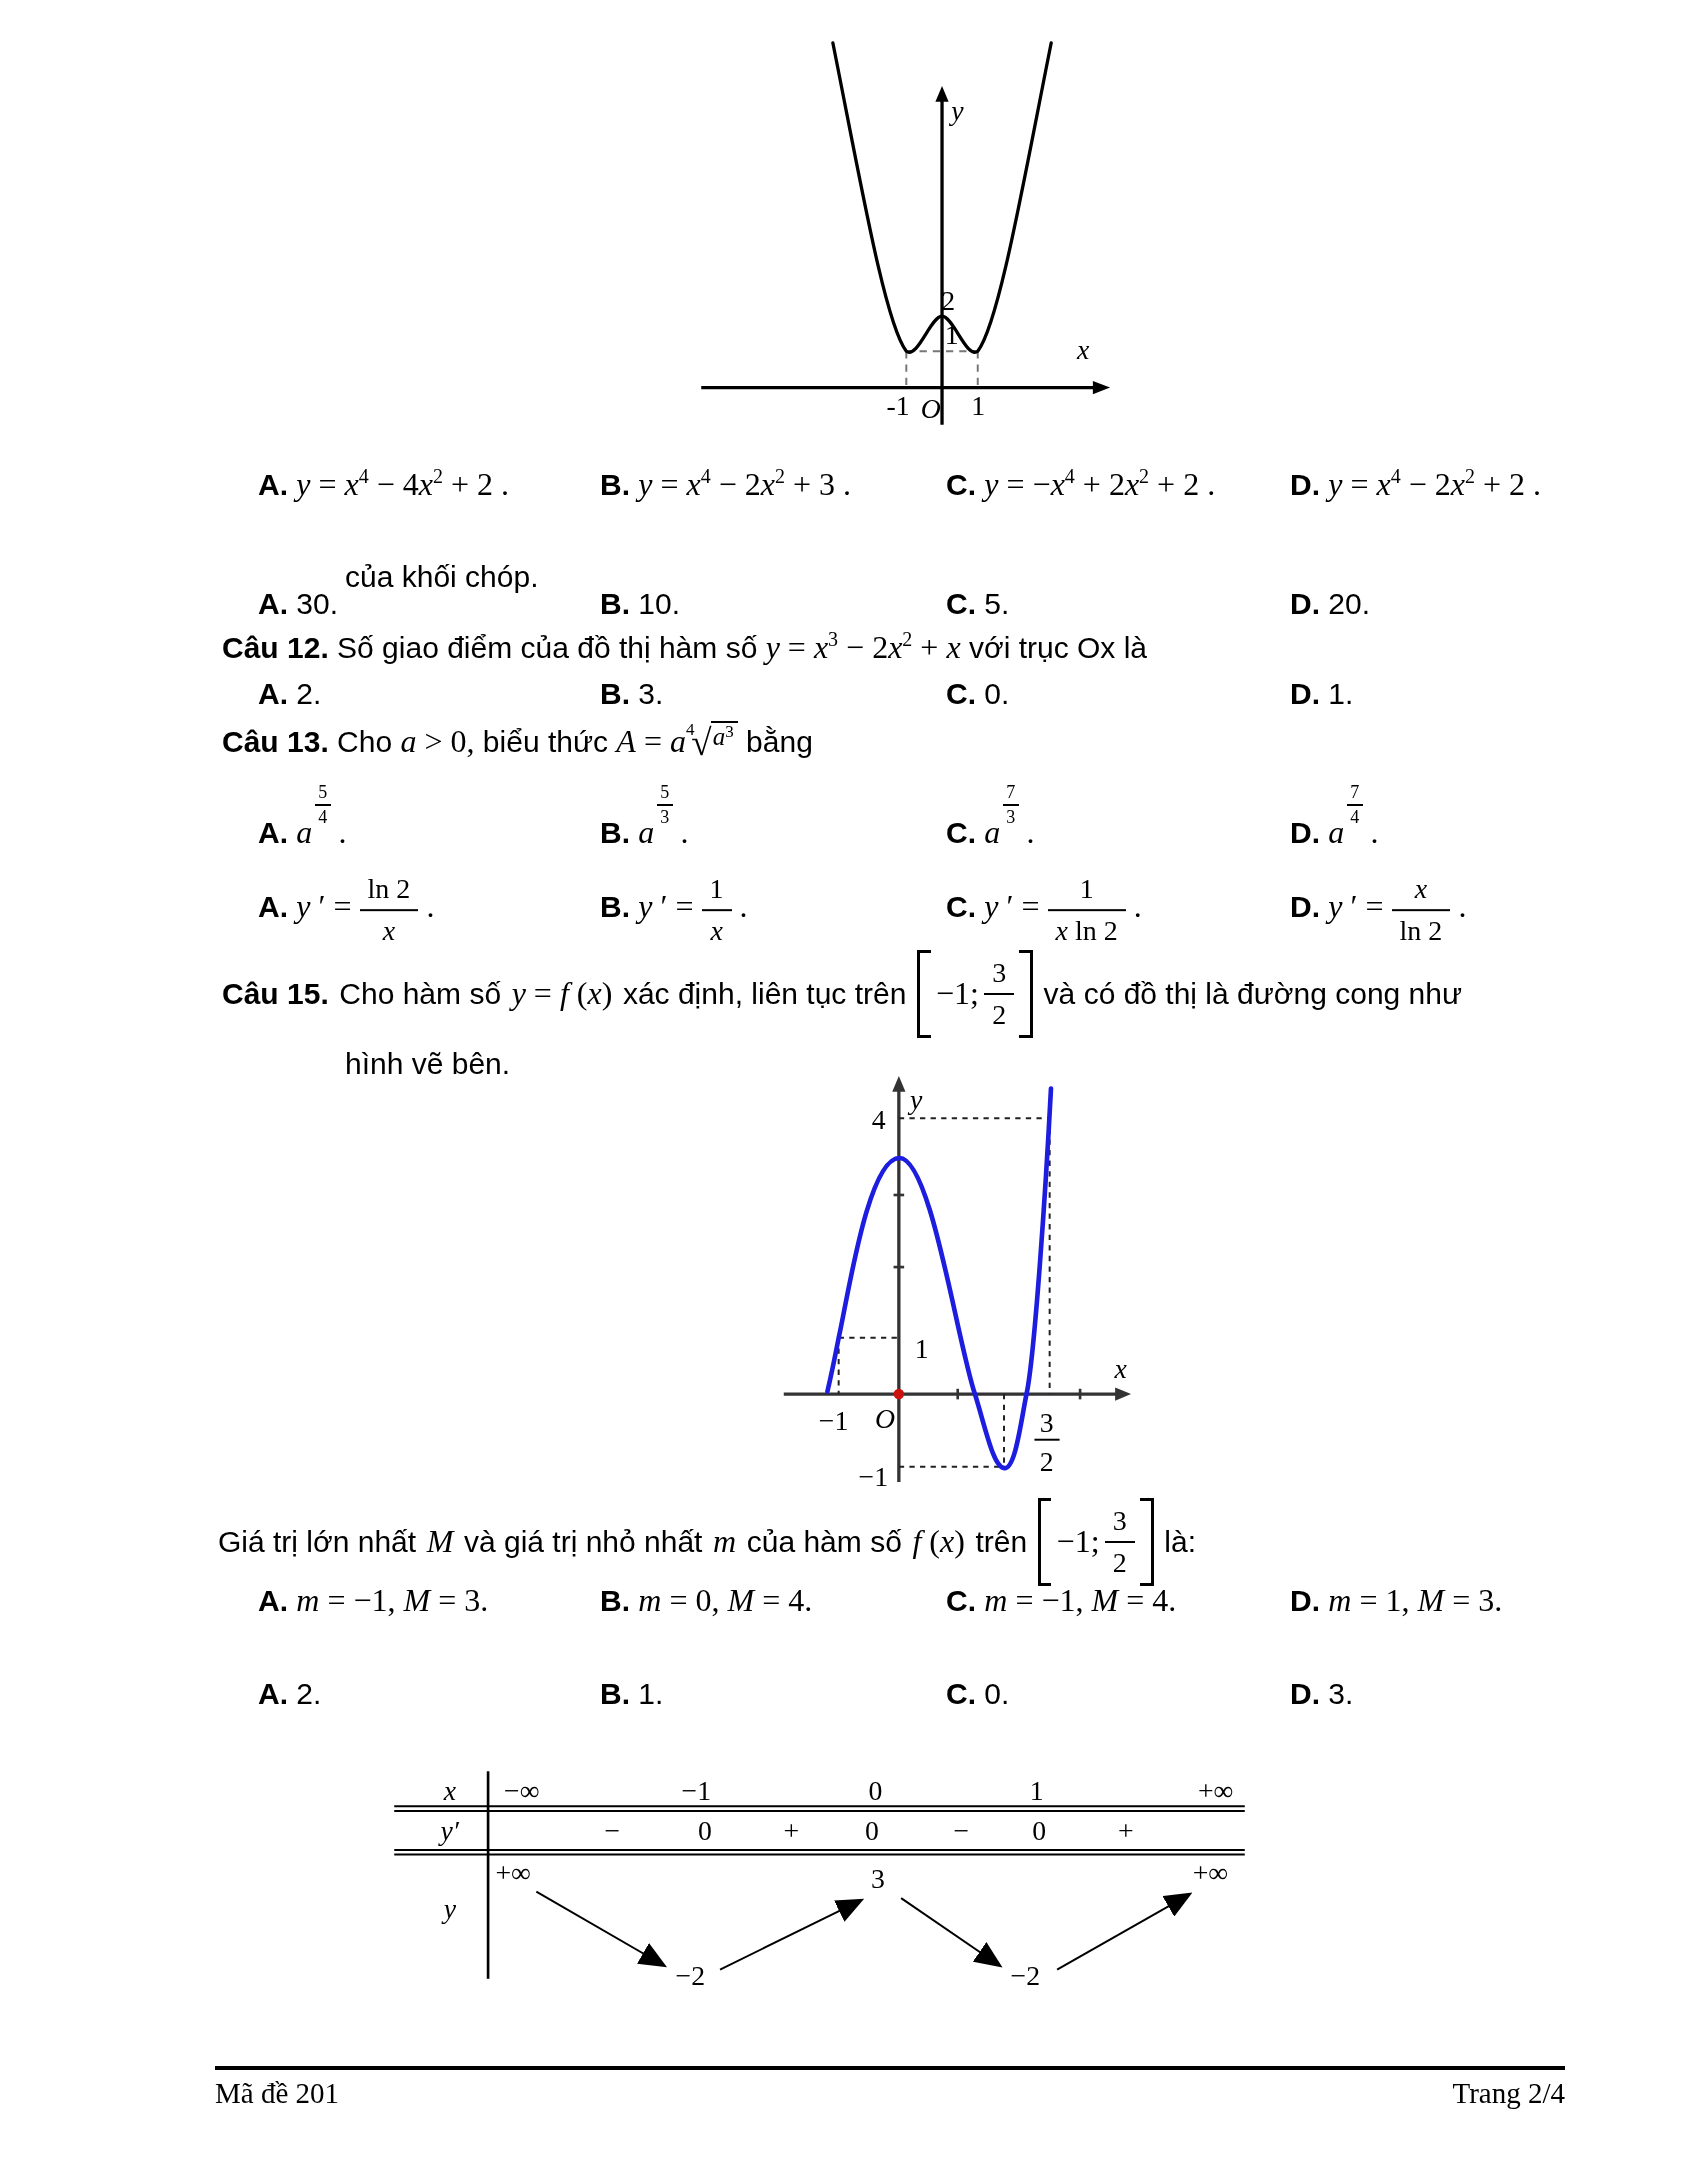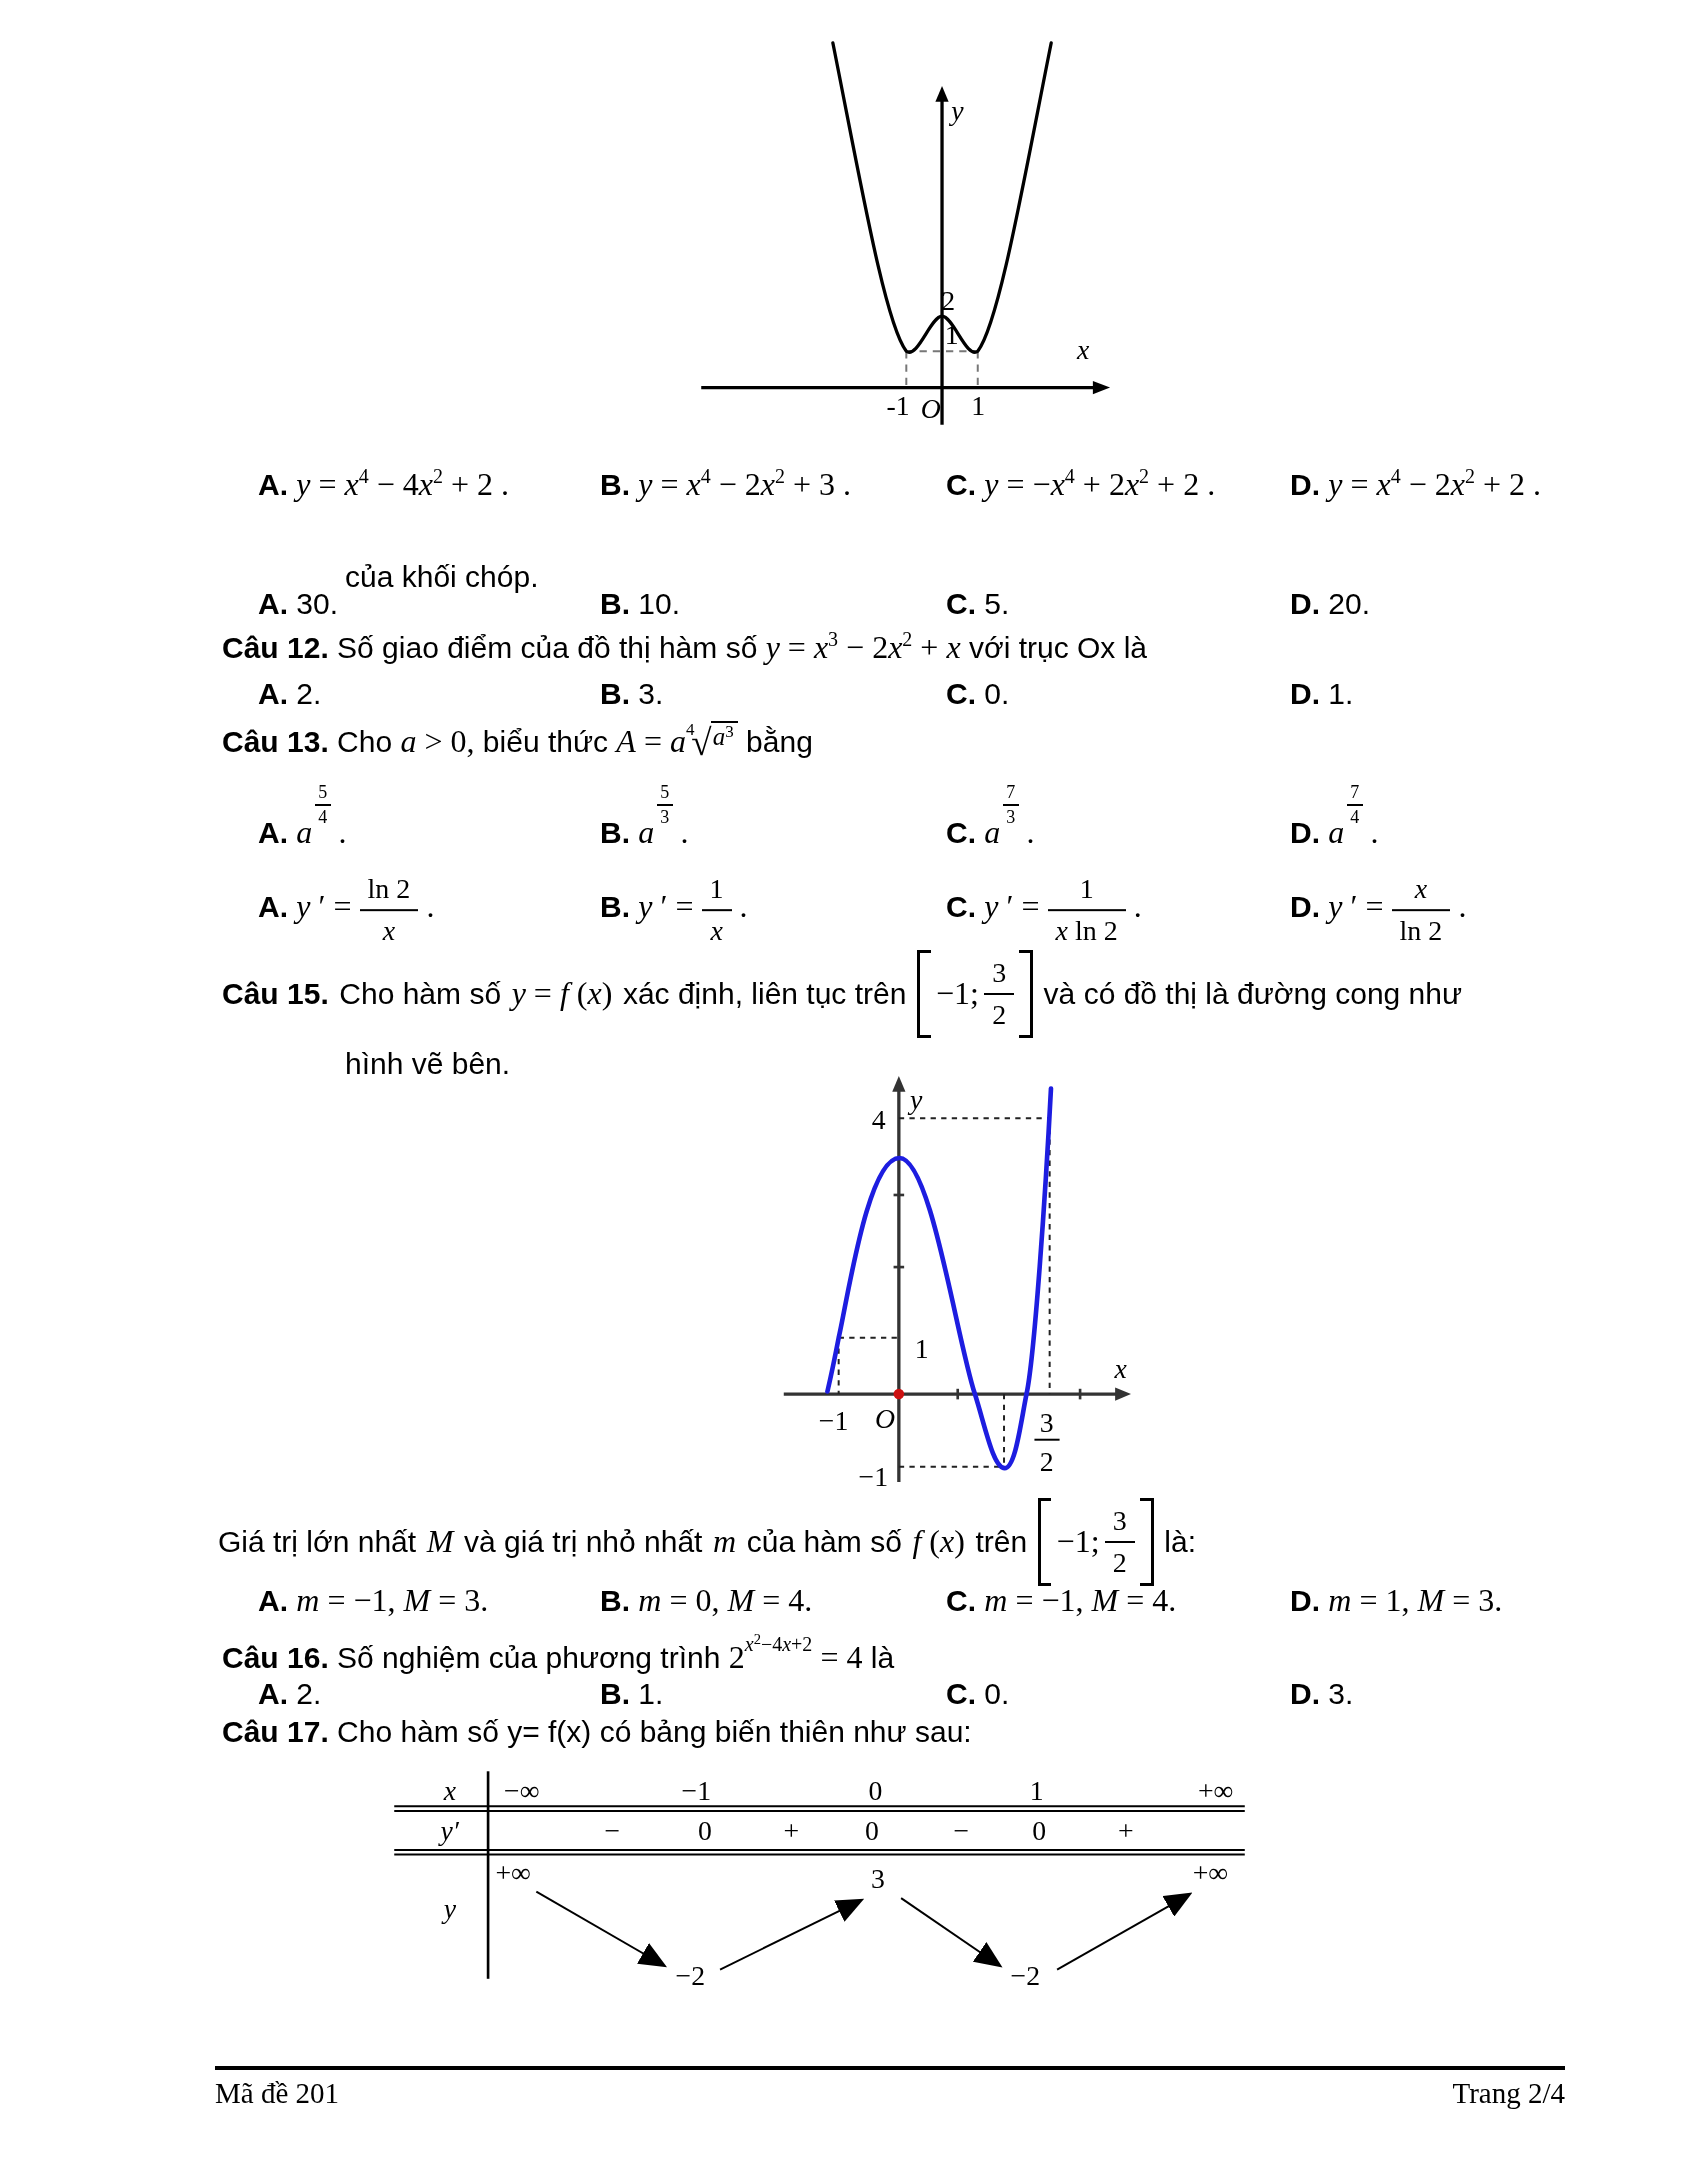--- a/index.html
+++ b/index.html
@@ -194,37 +194,27 @@
     </span>
     <span>là:</span>
   </div>
   <div class="line" style="top:1582px;left:0">
     <span class="opt c1"><b class="ol">A.</b> <span class="m"><i>m</i> = −1, <i>M</i> = 3.</span></span>
     <span class="opt c2"><b class="ol">B.</b> <span class="m"><i>m</i> = 0, <i>M</i> = 4.</span></span>
     <span class="opt c3"><b class="ol">C.</b> <span class="m"><i>m</i> = −1, <i>M</i> = 4.</span></span>
     <span class="opt c4"><b class="ol">D.</b> <span class="m"><i>m</i> = 1, <i>M</i> = 3.</span></span>
   </div>
 
-  <div class="line" style="top:1639px;left:222px">
-    <span class="qnum">Câu 16.</span>
-    <span>Số nghiệm của phương trình</span>
-    <span class="m">2<sup class="e1"><i>x</i><sup class="e2">2</sup>−4<i>x</i>+2</sup> = 4</span>
-    <span>là</span>
-  </div>
   <div class="line" style="top:1677px;left:0">
     <span class="opt c1"><b class="ol">A.</b> <span>2.</span></span>
     <span class="opt c2"><b class="ol">B.</b> <span>1.</span></span>
     <span class="opt c3"><b class="ol">C.</b> <span>0.</span></span>
     <span class="opt c4"><b class="ol">D.</b> <span>3.</span></span>
   </div>
 
-  <div class="line" style="top:1715px;left:222px">
-    <span class="qnum">Câu 17.</span>
-    <span>Cho hàm số y= f(x) có bảng biến thiên như sau:</span>
-  </div>
 
   <svg class="abs" style="left:377px;top:1766px;font-size:46px" width="887" height="228" viewBox="0 0 1340 345">
     <defs>
       <marker id="ah" markerWidth="14" markerHeight="12" refX="11" refY="6" orient="auto">
         <polygon points="0,0 14,6 0,12" fill="#000"></polygon>
       </marker>
     </defs>
     <line x1="167" y1="8" x2="167" y2="322" stroke="#000" stroke-width="4"></line>
     <g stroke="#000" stroke-width="3">
       <line x1="25" y1="61" x2="1312" y2="61"></line>

